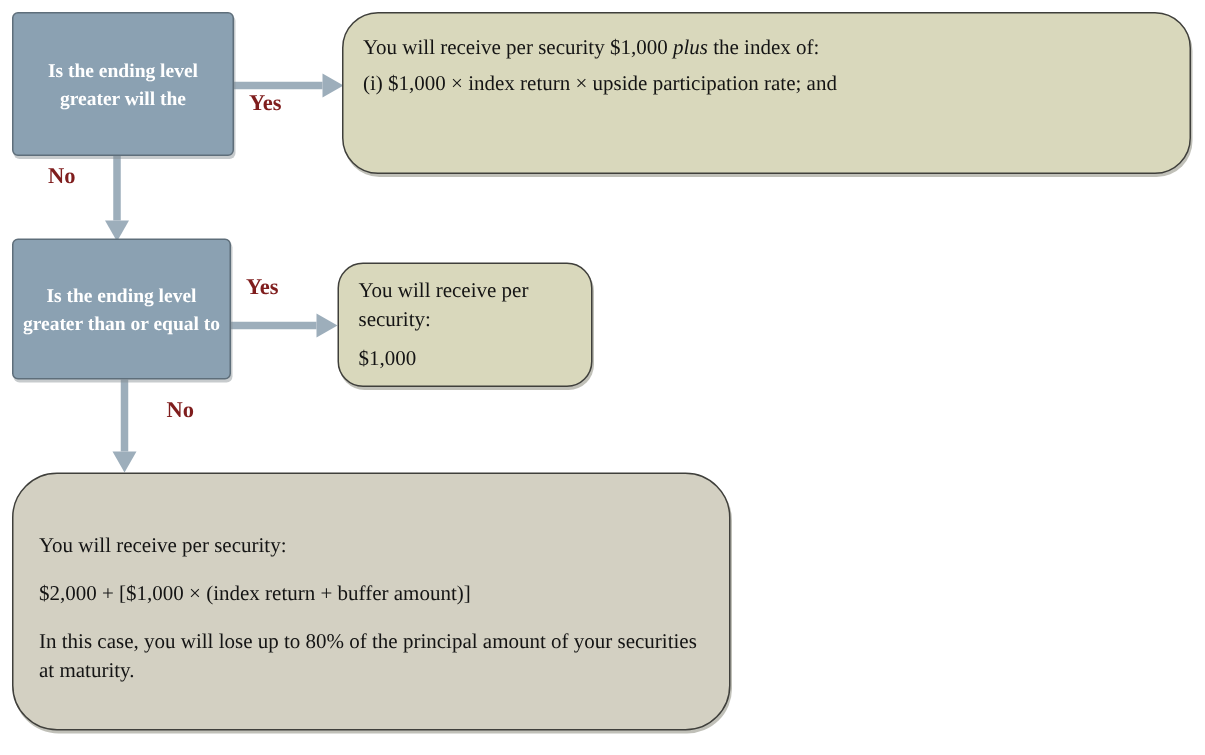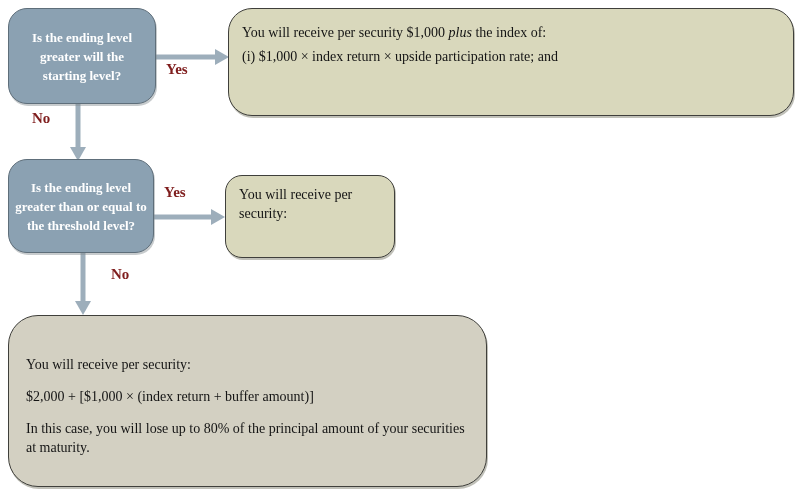--- a/index.html
+++ b/index.html
@@ -22,21 +22,21 @@
     top: 0;
     pointer-events: none;
   }
   .box {
     position: absolute;
     box-sizing: border-box;
   }
   .decision {
     background: #8BA1B2;
     border: 1.6px solid #5E6E7A;
-    border-radius: 19px;
+    border-radius: 4px;
     color: #ffffff;
     font-weight: bold;
     font-size: 13px;
     line-height: 19px;
     text-align: center;
     display: flex;
     flex-direction: column;
     justify-content: center;
     box-shadow: 1px 2px 0 rgba(130,140,145,0.45);
   }
@@ -96,42 +96,41 @@
       <line x1="153" y1="217" x2="211" y2="217"></line>
       <polygon points="211,209 225,217 211,225" stroke="none"></polygon>
       <line x1="83" y1="253" x2="83" y2="301"></line>
       <polygon points="75,301 83,315 91,301" stroke="none"></polygon>
     </g>
   </svg>
 
   <div class="box decision" id="decision1">
     <span>Is the ending level</span>
     <span>greater will the</span>
-    <span>starting level?</span>
   </div>
 
   <div class="branch-label" id="yes1">Yes</div>
   <div class="branch-label" id="no1">No</div>
 
   <div class="box result" id="result1">
     <p><span>You will receive per security $1,000 </span><span class="em">plus</span><span> the index of:</span></p>
     <p>(i) $1,000 × index return × upside participation rate; and</p>
   </div>
 
   <div class="box decision" id="decision2">
     <span>Is the ending level</span>
     <span>greater than or equal to</span>
-    <span>the threshold level?</span>
   </div>
 
   <div class="branch-label" id="yes2">Yes</div>
   <div class="branch-label" id="no2">No</div>
 
   <div class="box result" id="result2">
     <p>You will receive per security:</p>
+    <p class="amount">$1,000</p>
   </div>
 
   <div class="box result" id="result3">
     <p>You will receive per security:</p>
     <p>$2,000 + [$1,000 × (index return + buffer amount)]</p>
     <p>In this case, you will lose up to 80% of the principal amount of your securities at maturity.</p>
   </div>
 
 </div>
 

